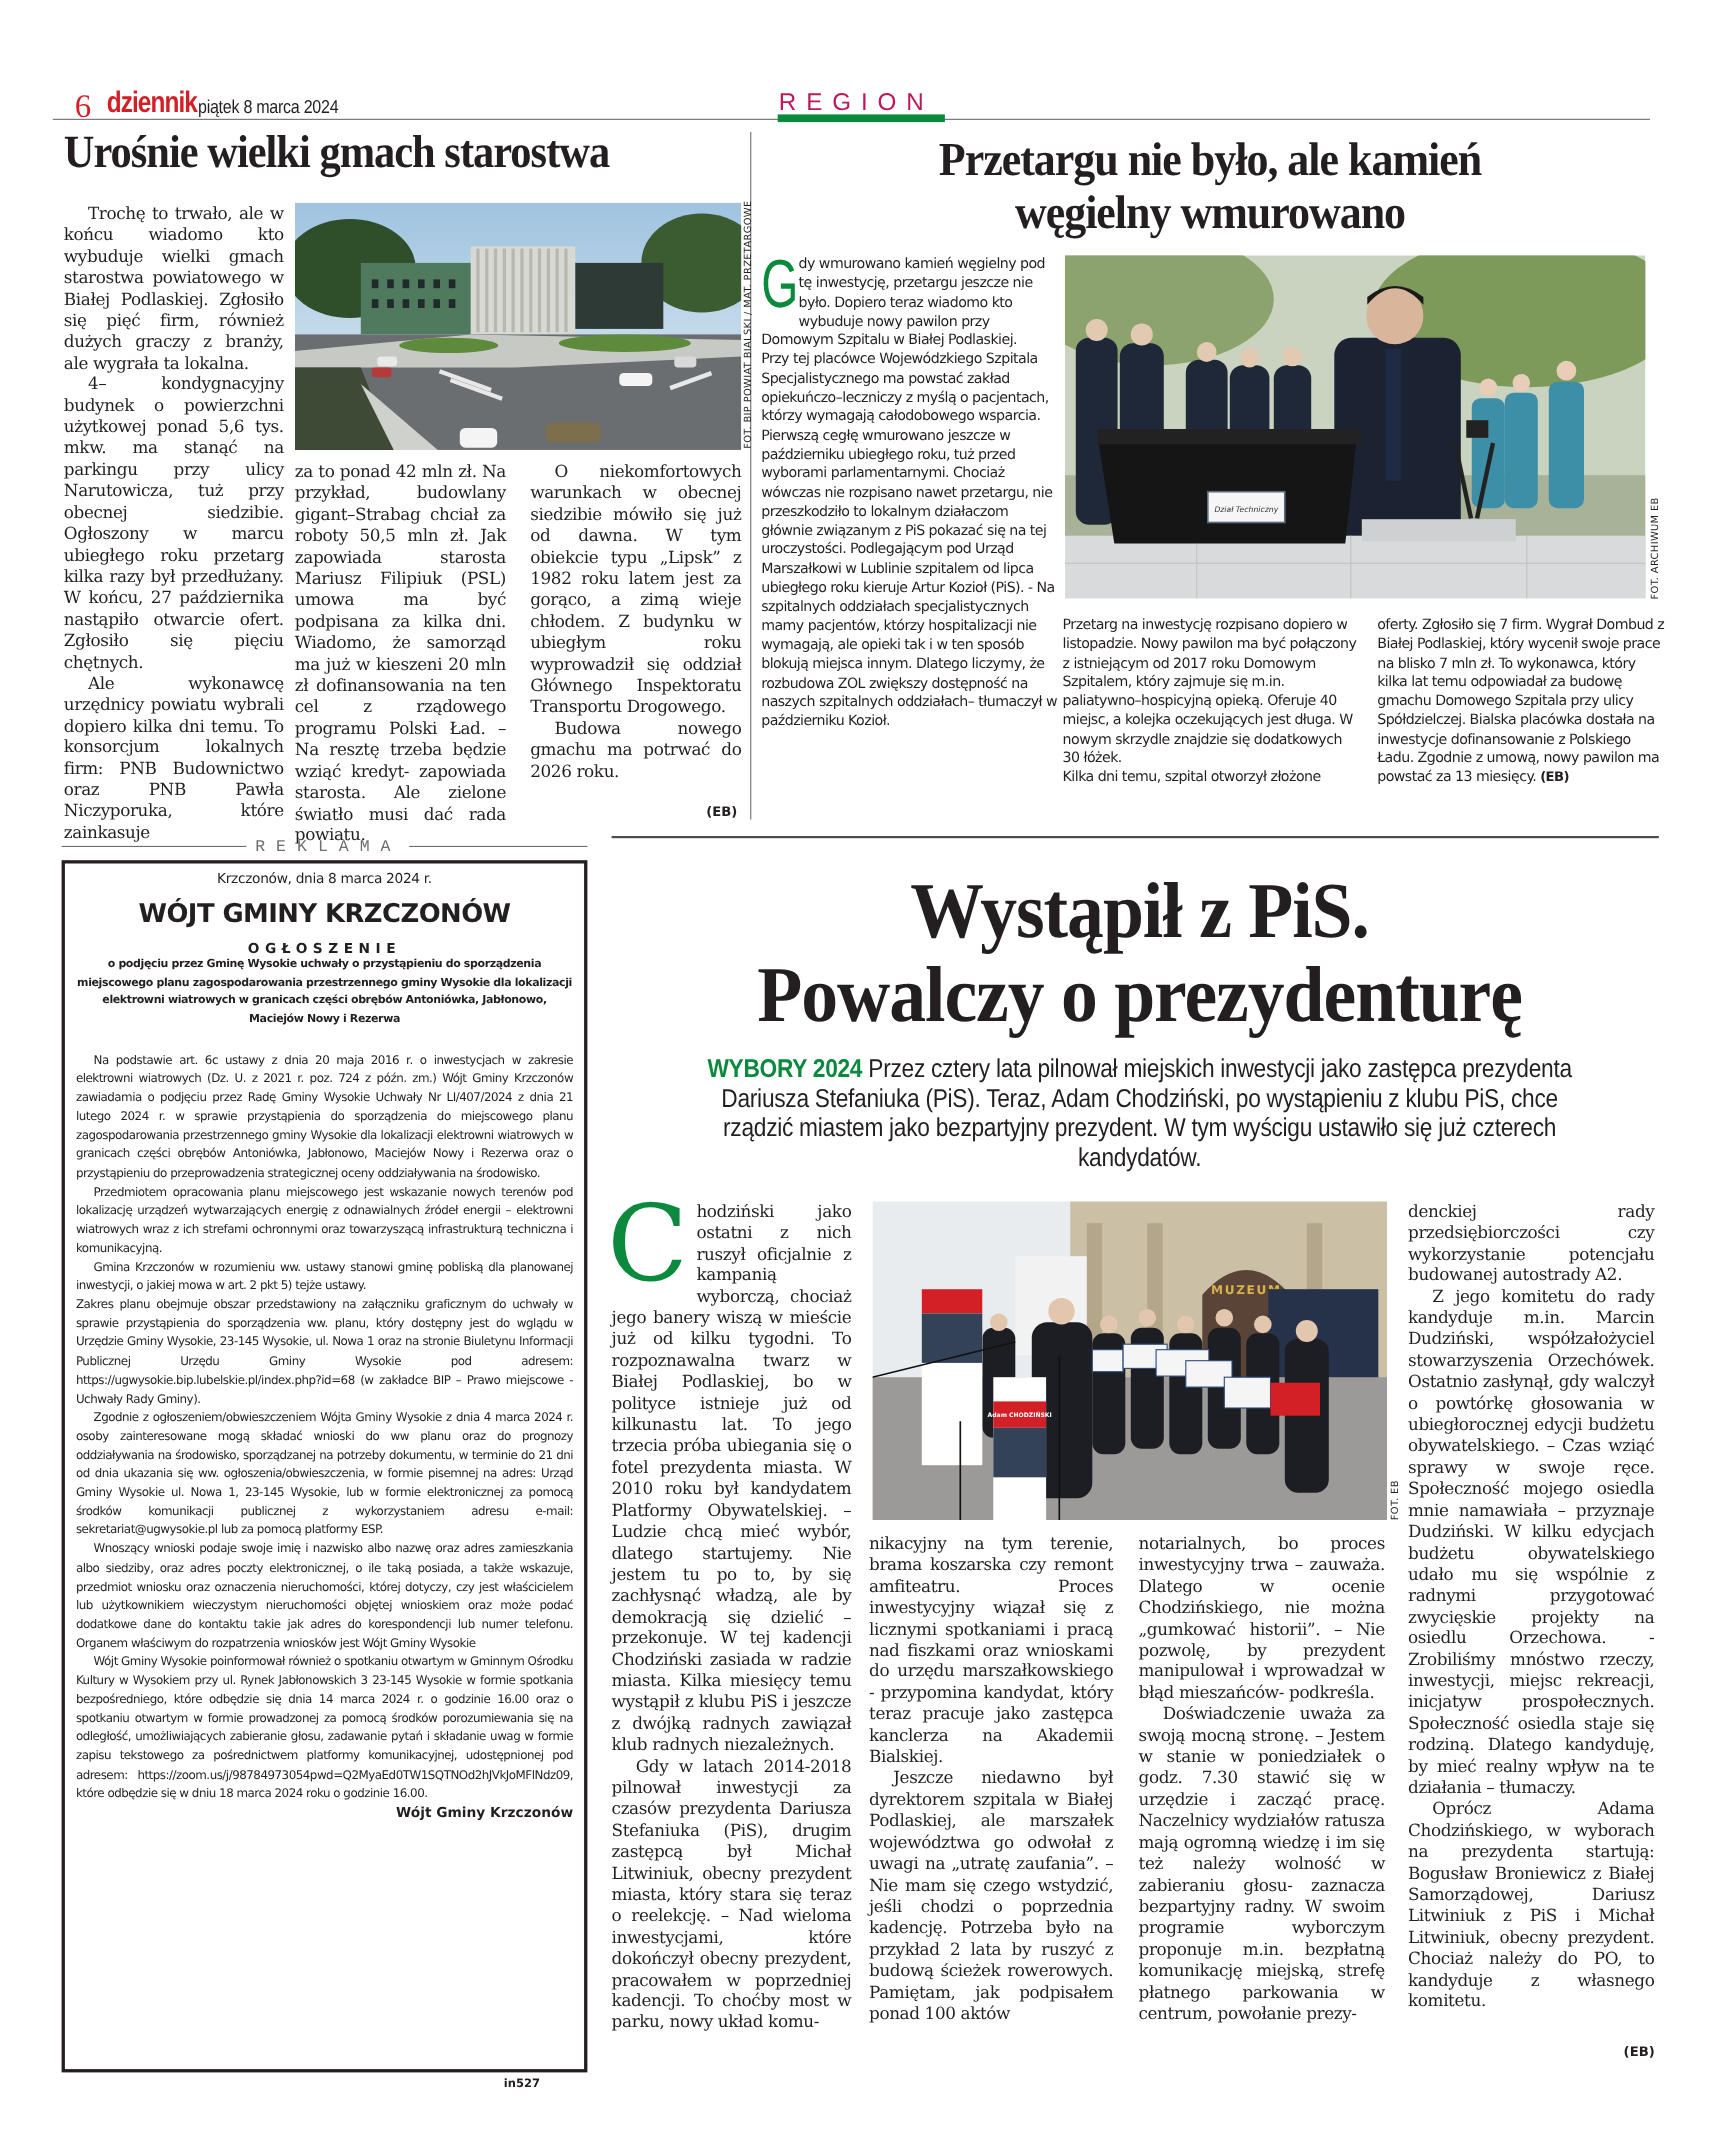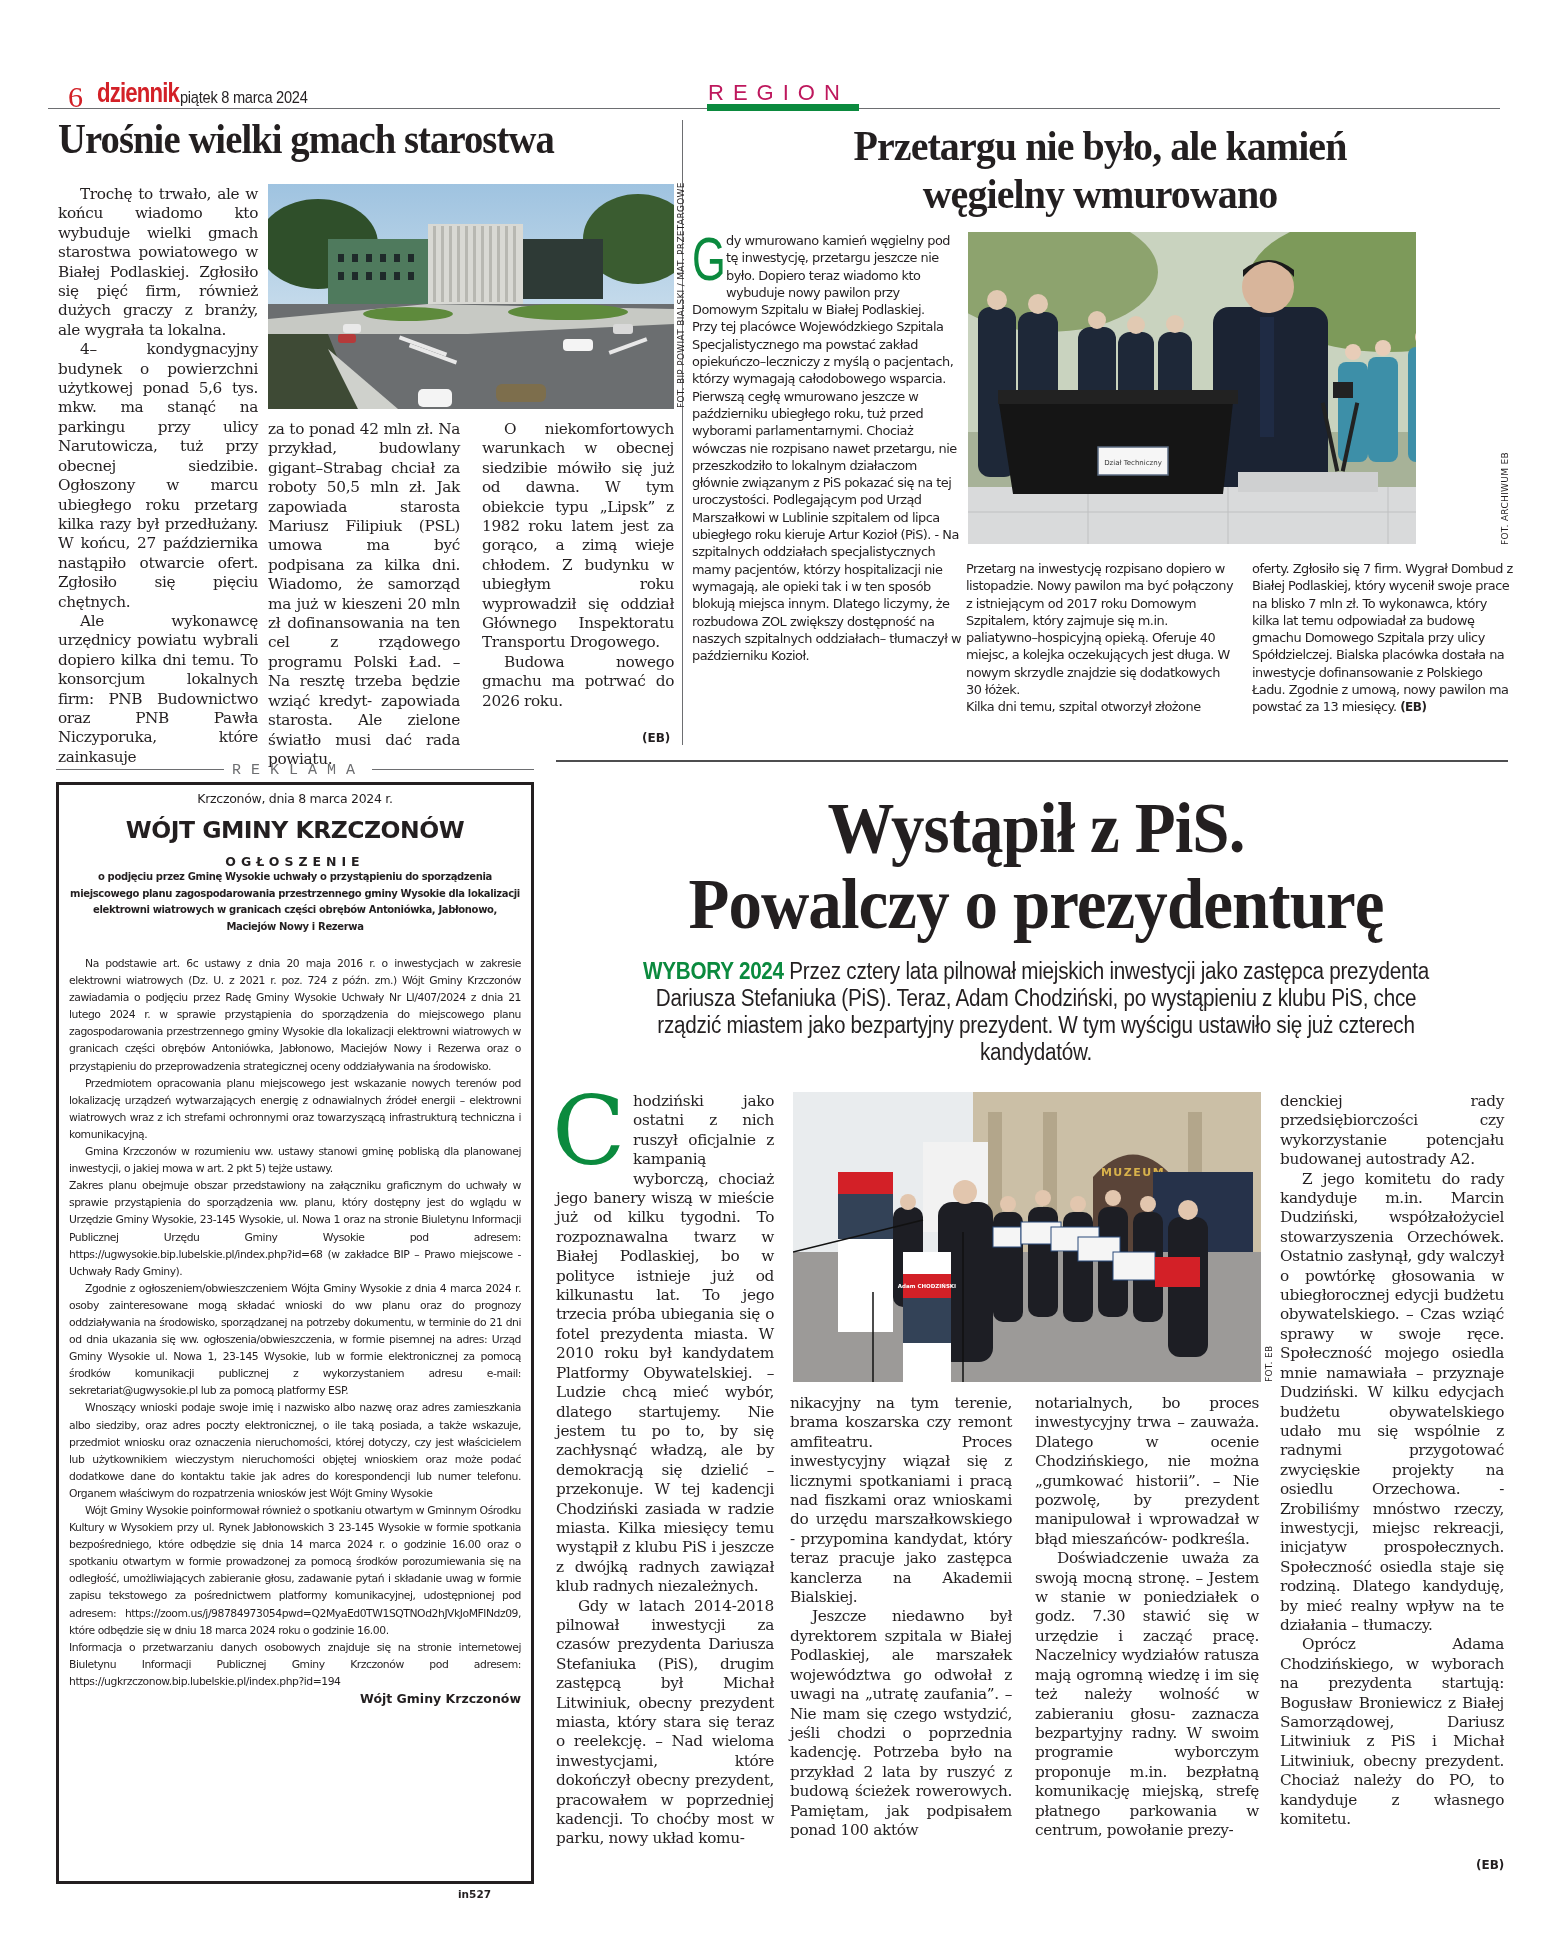--- a/index.html
+++ b/index.html
@@ -144,21 +144,21 @@
   <div>Przetargu nie było, ale kamień</div>
   <div>węgielny wmurowano</div>
 </div>
 
 <div class="abs sans-col" style="left:692px;top:232px;width:272px;">
   <span class="dropcap-g">G</span>
   <div>dy wmurowano kamień węgielny pod tę inwestycję, przetargu jeszcze nie było. Dopiero teraz wiadomo kto wybuduje nowy pawilon przy Domowym Szpitalu w Białej Podlaskiej.</div>
   <div>Przy tej placówce Wojewódzkiego Szpitala Specjalistycznego ma powstać zakład opiekuńczo–leczniczy z myślą o pacjentach, którzy wymagają całodobowego wsparcia. Pierwszą cegłę wmurowano jeszcze w październiku ubiegłego roku, tuż przed wyborami parlamentarnymi. Chociaż wówczas nie rozpisano nawet przetargu, nie przeszkodziło to lokalnym działaczom głównie związanym z PiS pokazać się na tej uroczystości. Podlegającym pod Urząd Marszałkowi w Lublinie szpitalem od lipca ubiegłego roku kieruje Artur Kozioł (PiS). - Na szpitalnych oddziałach specjalistycznych mamy pacjentów, którzy hospitalizacji nie wymagają, ale opieki tak i w ten sposób blokują miejsca innym. Dlatego liczymy, że rozbudowa ZOL zwiększy dostępność na naszych szpitalnych oddziałach– tłumaczył w październiku Kozioł.</div>
 </div>
 
-<div class="abs photo" style="left:968px;top:232px;width:448px;height:312px;">
+<div class="abs photo" style="left:968px;top:232px;width:528px;height:312px;font-style:italic;">
   <svg width="528" height="312" viewBox="0 0 528 312">
     <rect width="528" height="312" fill="#c9d3bf"></rect>
     <ellipse cx="80" cy="40" rx="110" ry="60" fill="#8da36e"></ellipse>
     <ellipse cx="420" cy="50" rx="140" ry="70" fill="#7d9a5a"></ellipse>
     <rect x="0" y="200" width="528" height="112" fill="#a7b298"></rect>
     <g fill="#1e2838">
       <rect x="10" y="75" width="38" height="170" rx="12"></rect>
       <rect x="50" y="80" width="40" height="165" rx="12"></rect>
       <rect x="110" y="95" width="38" height="130" rx="12"></rect>
       <rect x="150" y="100" width="36" height="125" rx="12"></rect>
@@ -224,21 +224,20 @@
   <div class="ad-kicker">OGŁOSZENIE</div>
   <div class="ad-sub">o podjęciu przez Gminę Wysokie uchwały o  przystąpieniu do sporządzenia miejscowego planu zagospodarowania przestrzennego gminy Wysokie  dla lokalizacji elektrowni wiatrowych w granicach części obrębów Antoniówka, Jabłonowo, Maciejów Nowy i Rezerwa</div>
   <div class="ad-body">
     <p>Na podstawie art. 6c ustawy z dnia 20 maja 2016 r. o inwestycjach w zakresie elektrowni wiatrowych (Dz. U. z 2021 r. poz. 724 z późn. zm.) Wójt Gminy Krzczonów zawiadamia o podjęciu przez Radę Gminy Wysokie Uchwały Nr LI/407/2024 z dnia 21 lutego 2024 r. w sprawie przystąpienia do sporządzenia do miejscowego planu zagospodarowania przestrzennego gminy Wysokie dla lokalizacji elektrowni wiatrowych w granicach części obrębów Antoniówka, Jabłonowo, Maciejów Nowy i Rezerwa oraz o przystąpieniu do przeprowadzenia strategicznej oceny oddziaływania na środowisko.</p>
     <p>Przedmiotem opracowania planu miejscowego jest wskazanie nowych terenów pod lokalizację urządzeń wytwarzających energię z odnawialnych źródeł energii – elektrowni wiatrowych wraz z ich strefami ochronnymi oraz towarzyszącą infrastrukturą techniczna i komunikacyjną.</p>
     <p>Gmina Krzczonów w rozumieniu ww. ustawy stanowi gminę pobliską dla planowanej inwestycji, o jakiej mowa w art. 2 pkt 5) tejże ustawy.</p>
     <p class="noind">Zakres planu obejmuje obszar przedstawiony na załączniku graficznym do uchwały w sprawie przystąpienia do sporządzenia ww. planu, który dostępny jest do wglądu w Urzędzie Gminy Wysokie,  23-145 Wysokie, ul. Nowa 1 oraz na stronie Biuletynu Informacji Publicznej Urzędu Gminy Wysokie pod adresem: https://ugwysokie.bip.lubelskie.pl/index.php?id=68 (w zakładce BIP – Prawo miejscowe - Uchwały Rady Gminy).</p>
     <p>Zgodnie z ogłoszeniem/obwieszczeniem Wójta Gminy Wysokie z dnia 4 marca 2024 r. osoby zainteresowane mogą składać wnioski do ww planu oraz do prognozy oddziaływania na środowisko, sporządzanej na potrzeby dokumentu, w terminie do 21 dni od dnia ukazania się ww. ogłoszenia/obwieszczenia, w formie pisemnej na adres: Urząd Gminy Wysokie ul. Nowa 1, 23-145 Wysokie, lub w formie elektronicznej za pomocą środków komunikacji publicznej z wykorzystaniem adresu e-mail: sekretariat@ugwysokie.pl   lub za pomocą platformy ESP.</p>
     <p>Wnoszący wnioski podaje swoje imię i nazwisko albo nazwę oraz adres zamieszkania albo siedziby, oraz adres poczty elektronicznej, o ile taką posiada, a także wskazuje, przedmiot wniosku oraz oznaczenia nieruchomości, której dotyczy, czy jest właścicielem lub użytkownikiem wieczystym  nieruchomości objętej wnioskiem oraz może podać dodatkowe dane do kontaktu takie jak adres do korespondencji lub numer telefonu. Organem właściwym do rozpatrzenia wniosków jest Wójt Gminy Wysokie</p>
     <p>Wójt Gminy Wysokie poinformował również o spotkaniu otwartym w Gminnym Ośrodku Kultury w Wysokiem przy ul. Rynek Jabłonowskich 3 23-145 Wysokie w formie spotkania bezpośredniego, które  odbędzie się dnia 14 marca 2024 r. o godzinie 16.00 oraz o spotkaniu otwartym w formie prowadzonej za pomocą środków porozumiewania się na odległość, umożliwiających zabieranie głosu, zadawanie pytań i składanie uwag w formie zapisu tekstowego za pośrednictwem platformy komunikacyjnej, udostępnionej pod adresem: https://zoom.us/j/98784973054pwd=Q2MyaEd0TW1SQTNOd2hJVkJoMFlNdz09, które odbędzie się w dniu 18 marca 2024 roku o godzinie 16.00.</p>
-    <p class="noind">Informacja o przetwarzaniu danych osobowych znajduje się na stronie internetowej Biuletynu Informacji Publicznej Gminy Krzczonów pod adresem: https://ugkrzczonow.bip.lubelskie.pl/index.php?id=194</p>
   </div>
   <div class="ad-sign">Wójt Gminy Krzczonów</div>
 </div>
 <div class="abs ad-code">in527</div>
 
 <div class="abs headline h3">
   <div>Wystąpił z PiS.</div>
   <div>Powalczy o prezydenturę</div>
 </div>
 <div class="abs lead">

